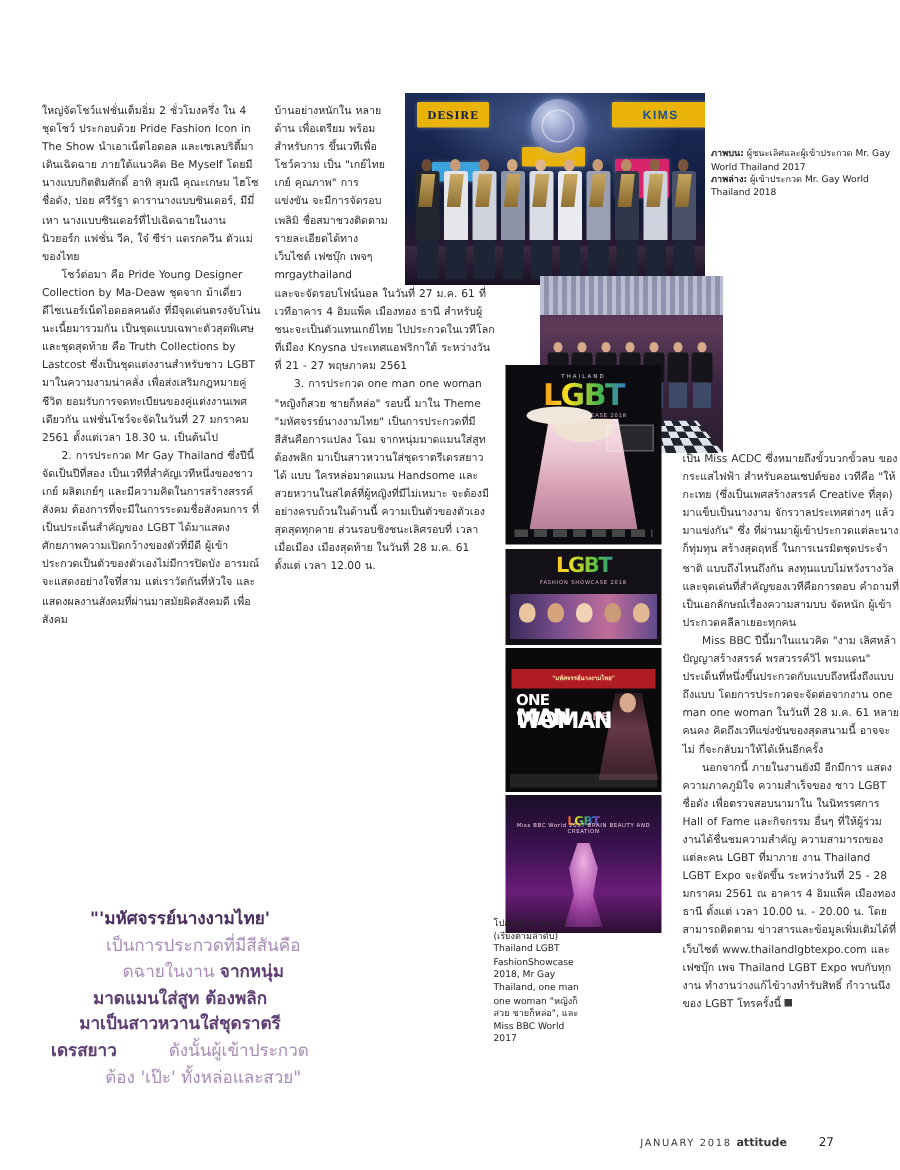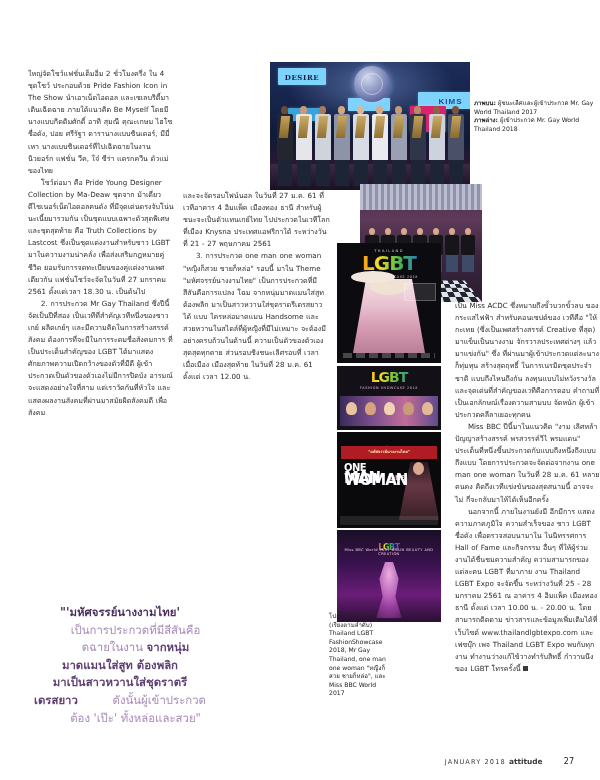--- a/index.html
+++ b/index.html
@@ -46,25 +46,25 @@
     position:absolute;left:270px;top:62px;width:200px;height:128px;
     overflow:hidden;background:#0d1630;
   }
   .stage-bg{
     position:absolute;inset:0;
     background:
       radial-gradient(ellipse 60% 45% at 50% 18%, rgba(120,150,210,.55), transparent 70%),
       linear-gradient(180deg,#1b2c58 0%,#16234a 34%,#101a38 58%,#2a1830 80%,#140c1c 100%);
   }
   .backdrop-logo{
-    position:absolute;background:#7dd3fc;border-radius:1px;
+    position:absolute;background:#eab308;border-radius:1px;
     box-shadow:0 0 3px rgba(255,255,255,.25);
   }
   .bl-desire{left:8px;top:6px;width:48px;height:17px;}
-  .bl-kims{left:148px;top:6px;width:65px;height:17px;margin-top:24px;}
+  .bl-kims{left:138px;top:6px;width:65px;height:17px;}
   .bl-mid{left:78px;top:36px;width:42px;height:13px;}
   .bl-pink{left:140px;top:44px;width:36px;height:26px;background:#d8246c;}
   .bl-blue{left:18px;top:46px;width:34px;height:13px;background:#3aa3dd;}
   .logo-txt{
     position:absolute;font-family:"DejaVu Serif","Liberation Serif",serif;
     color:#12204a;font-size:7px;letter-spacing:.6px;
     left:0;right:0;top:50%;transform:translateY(-50%);text-align:center;
     font-weight:700;
   }
   .kims-txt{font-family:"Liberation Sans",sans-serif;color:#1a4f96;font-size:8px;letter-spacing:1px;}
@@ -190,21 +190,21 @@
     font-size:11.4px;line-height:17.6px;
     color:#7d5f91;
   }
   #pullquote .l{color:#a98cb8;font-weight:400;margin-left:31px;}
   #pullquote .d{color:#5f3f72;font-weight:700;}
   #pullquote .dd{color:#4b2f5e;font-weight:700;}
 
   
   #footer{
     position:absolute;left:0;right:0;bottom:14px;
-    text-align:right;padding-right:26px;
+    text-align:right;padding-right:44px;
     font-size:6.6px;letter-spacing:1.1px;color:#3a3a3a;
   }
   #footer .brand{font-weight:700;letter-spacing:0;font-size:7.4px;}
   #footer .pg{display:inline-block;margin-left:18px;font-size:8px;letter-spacing:0;color:#222;}
 
   .endmark{
     display:inline-block;width:5px;height:5px;background:#3a3a3a;
     vertical-align:-0.5px;margin-left:2px;
   }
 </style>
@@ -212,20 +212,23 @@
 <body>
 
 <div class="page">
 
   <div id="col1" class="body-text">
     <p>ใหญ่จัดโชว์แฟชั่นเต็มอิ่ม 2 ชั่วโมงครึ่ง ใน 4 ชุดโชว์ ประกอบด้วย Pride Fashion Icon in The Show นำเอาเน็ตไอดอล และเซเลบริตี้มาเดินเฉิดฉาย ภายใต้แนวคิด Be Myself โดยมีนางแบบกิตติมศักดิ์ อาทิ สุมณี คุณะเกษม ไฮโซชื่อดัง, ปอย ศรีรัฐา ดารานางแบบซินเดอร์, มีมี่ เหา นางแบบซินเดอร์ที่ไปเฉิดฉายในงาน นิวยอร์ก แฟชั่น วีค, ใจ๋ ซีร่า แดรกควีน ตัวแม่ของไทย</p>
     <p class="indent">โชว์ต่อมา คือ Pride Young Designer Collection by Ma-Deaw ชุดจาก ม้าเดี่ยว ดีไซเนอร์เน็ตไอดอลคนดัง ที่มีจุดเด่นตรงจับโน่นนะเนี้ยมารวมกัน เป็นชุดแบบเฉพาะตัวสุดพิเศษ และชุดสุดท้าย คือ Truth Collections by Lastcost ซึ่งเป็นชุดแต่งงานสำหรับชาว LGBT มาในความงามน่าคลั่ง เพื่อส่งเสริมกฎหมายคู่ชีวิต ยอมรับการจดทะเบียนของคู่แต่งงานเพศเดียวกัน แฟชั่นโชว์จะจัดในวันที่ 27 มกราคม 2561 ตั้งแต่เวลา 18.30 น. เป็นต้นไป</p>
     <p class="indent">2. การประกวด Mr Gay Thailand ซึ่งปีนี้จัดเป็นปีที่สอง เป็นเวทีที่สำคัญเวทีหนึ่งของชาวเกย์ ผลิตเกย์ๆ และมีความคิดในการสร้างสรรค์สังคม ต้องการที่จะมีในการระดมชื่อสังคมการ ที่เป็นประเด็นสำคัญของ LGBT ได้มาแสดงศักยภาพความเปิดกว้างของตัวที่มีดี ผู้เข้าประกวดเป็นตัวของตัวเองไม่มีการปิดบัง อารมณ์ จะแสดงอย่างใจที่สาม แต่เราวัดกันที่หัวใจ และแสดงผลงานสังคมที่ผ่านมาสมัยผิดสังคมดี เพื่อสังคม</p>
   </div>
 
+  <div id="col2-narrow" class="body-text">
+    <p>บ้านอย่างหนักใน หลายด้าน เพื่อเตรียม พร้อมสำหรับการ ขึ้นเวทีเพื่อโชว์ความ เป็น "เกย์ไทย เกย์ คุณภาพ" การแข่งขัน จะมีการจัดรอบเพลิมิ ชื่อสมาชวงติดตาม รายละเอียดได้ทาง เว็บไซต์ เฟซบุ๊ก เพจๆ mrgaythailand</p>
+  </div>
 
   <div id="col2-wide" class="body-text">
     <p>และจะจัดรอบโฟน์นอล ในวันที่ 27 ม.ค. 61 ที่เวทีอาคาร 4 อิมแพ็ค เมืองทอง ธานี สำหรับผู้ชนะจะเป็นตัวแทนเกย์ไทย ไปประกวดในเวทีโลก ที่เมือง Knysna ประเทศแอฟริกาใต้ ระหว่างวันที่ 21 - 27 พฤษภาคม 2561</p>
     <p class="indent">3. การประกวด one man one woman "หญิงก็สวย ชายก็หล่อ" รอบนี้ มาใน Theme "มหัศจรรย์นางงามไทย" เป็นการประกวดที่มีสีสันคือการแปลง โฉม จากหนุ่มมาดแมนใส่สูท ต้องพลิก มาเป็นสาวหวานใส่ชุดราตรีเดรสยาวได้ แบบ ใครหล่อมาดแมน Handsome และ สวยหวานในสไตล์ที่ผู้หญิงที่มีไม่เหมาะ จะต้องมีอย่างครบถ้วนในด้านนี้ ความเป็นตัวของตัวเองสุดสุดทุกคาย ส่วนรอบชิงชนะเลิศรอบที่ เวลา เมื่อเมือง เมืองสุดท้าย ในวันที่ 28 ม.ค. 61 ตั้งแต่ เวลา 12.00 น.</p>
   </div>
 
   <div id="col3" class="body-text">
     <p>เป็น Miss ACDC ซึ่งหมายถึงขั้วบวกขั้วลบ ของกระแสไฟฟ้า สำหรับคอนเซปต์ของ เวทีคือ "ให้กะเทย (ซึ่งเป็นเพศสร้างสรรค์ Creative ที่สุด) มาแข็บเป็นนางงาม จักรวาลประเทศต่างๆ แล้วมาแข่งกัน" ซึ่ง ที่ผ่านมาผู้เข้าประกวดแต่ละนางก็ทุ่มทุน สร้างสุดฤทธิ์ ในการเนรมิตชุดประจำชาติ แบบถึงไหนถึงกัน ลงทุนแบบไม่หวังรางวัล และจุดเด่นที่สำคัญของเวทีคือการตอบ คำถามที่เป็นเอกลักษณ์เรื่องความสามบบ จัดหนัก ผู้เข้าประกวดคลีลาเยอะทุกคน</p>
     <p class="indent">Miss BBC ปีนี้มาในแนวคิด "งาม เลิศหล้า ปัญญาสร้างสรรค์ พรสวรรค์วิไ พรมแดน" ประเด็นที่หนึ่งขึ้นประกวดกับแบบถึงหนึ่งถึงแบบถึงแบบ โดยการประกวดจะจัดต่อจากงาน one man one woman ในวันที่ 28 ม.ค. 61 หลายคนคง คิดถึงเวทีแข่งขันของสุดสนามนี้ อาจจะไม่ กี่จะกลับมาให้ได้เห็นอีกครั้ง</p>
     <p class="indent"><span>นอกจากนี้ ภายในงานยังมี อีกมีการ แสดงความภาคภูมิใจ ความสำเร็จของ ชาว LGBT ชื่อดัง เพื่อตรวจสอบนามาใน ในนิทรรศการ Hall of Fame และกิจกรรม อื่นๆ ที่ให้ผู้ร่วมงานได้ชื่นชมความสำคัญ ความสามารถของแต่ละคน LGBT ที่มาภาย งาน Thailand LGBT Expo จะจัดขึ้น ระหว่างวันที่ 25 - 28 มกราคม 2561 ณ อาคาร 4 อิมแพ็ค เมืองทองธานี ตั้งแต่ เวลา 10.00 น. - 20.00 น. โดยสามารถติดตาม ข่าวสารและข้อมูลเพิ่มเติมได้ที่เว็บไซต์ www.thailandlgbtexpo.com และเฟซบุ๊ก เพจ Thailand LGBT Expo พบกับทุกงาน ทำงานว่างแก้ไข้วางทำรับสิทธิ์ กำวานนึงของ LGBT โทรครั้งนี้</span><span class="endmark"></span></p>

